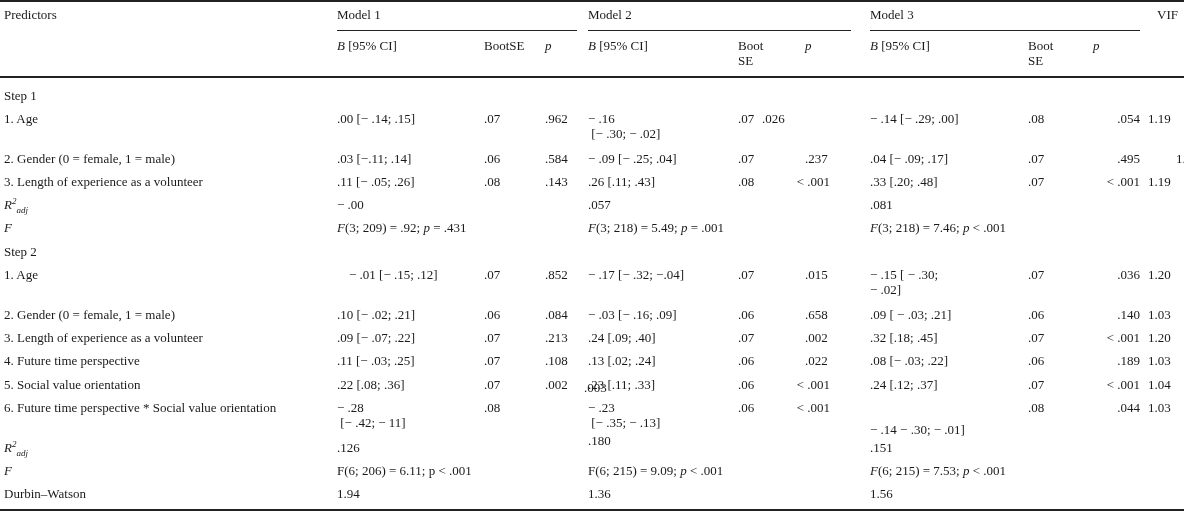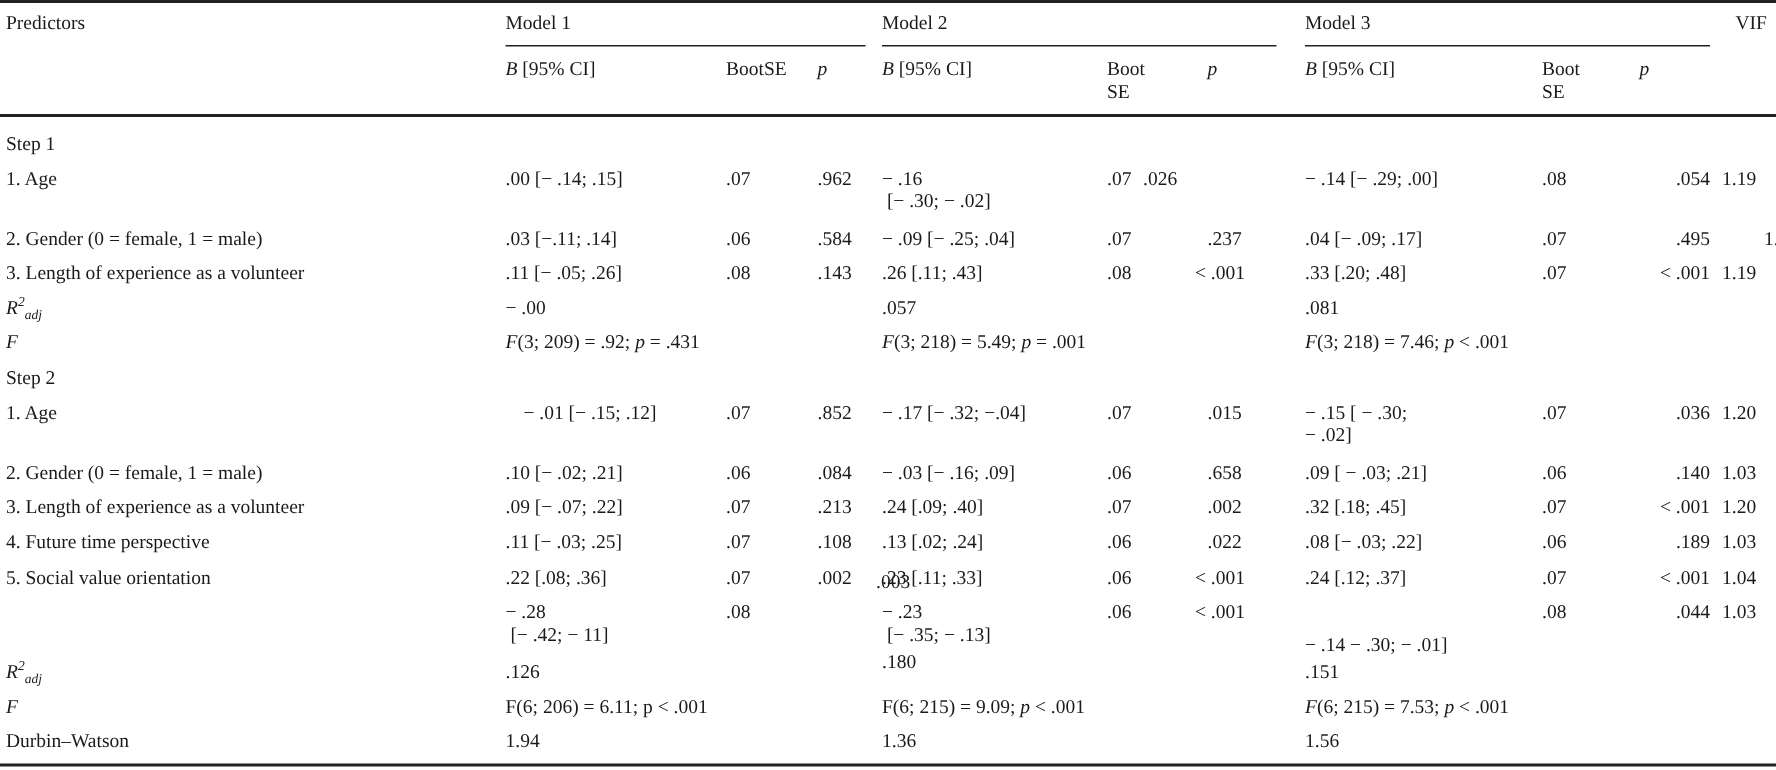--- a/index.html
+++ b/index.html
@@ -157,20 +157,21 @@
   <div class="cell" style="left:484px; top:377px;">.07</div>
   <div class="cell" style="left:545px; top:377px;">.002</div>
   <div class="cell" style="left:588px; top:377px;">.23 [.11; .33]</div>
   <div class="cell" style="left:738px; top:377px;">.06</div>
   <div class="cell right" style="left:770px; width:60px; top:377px;">&lt; .001</div>
   <div class="cell" style="left:870px; top:377px;">.24 [.12; .37]</div>
   <div class="cell" style="left:1028px; top:377px;">.07</div>
   <div class="cell right" style="left:1080px; width:60px; top:377px;">&lt; .001</div>
   <div class="cell" style="left:1148px; top:377px;">1.04</div>
 
+  <div class="cell" style="left:4px; top:400px;">6. Future time perspective * Social value orientation</div>
   <div class="cell ml" style="left:337px; top:400px;">− .28
  [− .42; − 11]</div>
   <div class="cell" style="left:484px; top:400px;">.08</div>
   <div class="cell" style="left:545px; top:380px;margin-left:39px;">.003</div>
   <div class="cell ml" style="left:588px; top:400px;">− .23
  [− .35; − .13]</div>
   <div class="cell" style="left:738px; top:400px;">.06</div>
   <div class="cell right" style="left:770px; width:60px; top:400px;">&lt; .001</div>
   <div class="cell" style="left:870px; top:400px;margin-top:22px;">− .14 − .30; − .01]</div>
   <div class="cell" style="left:1028px; top:400px;">.08</div>

